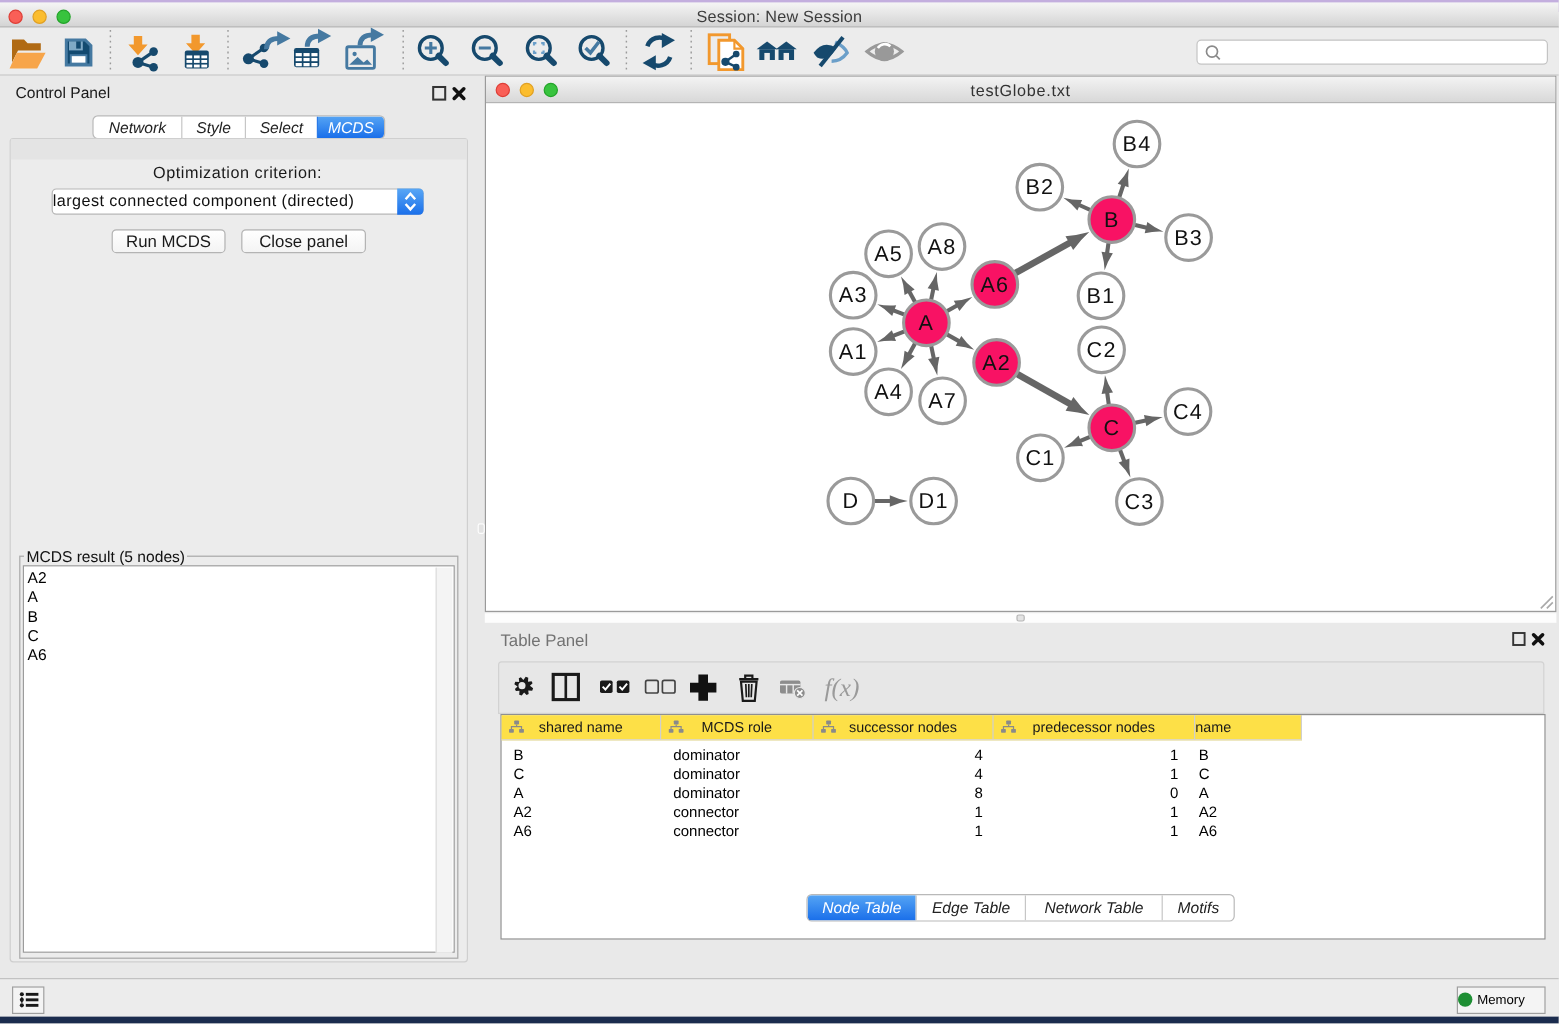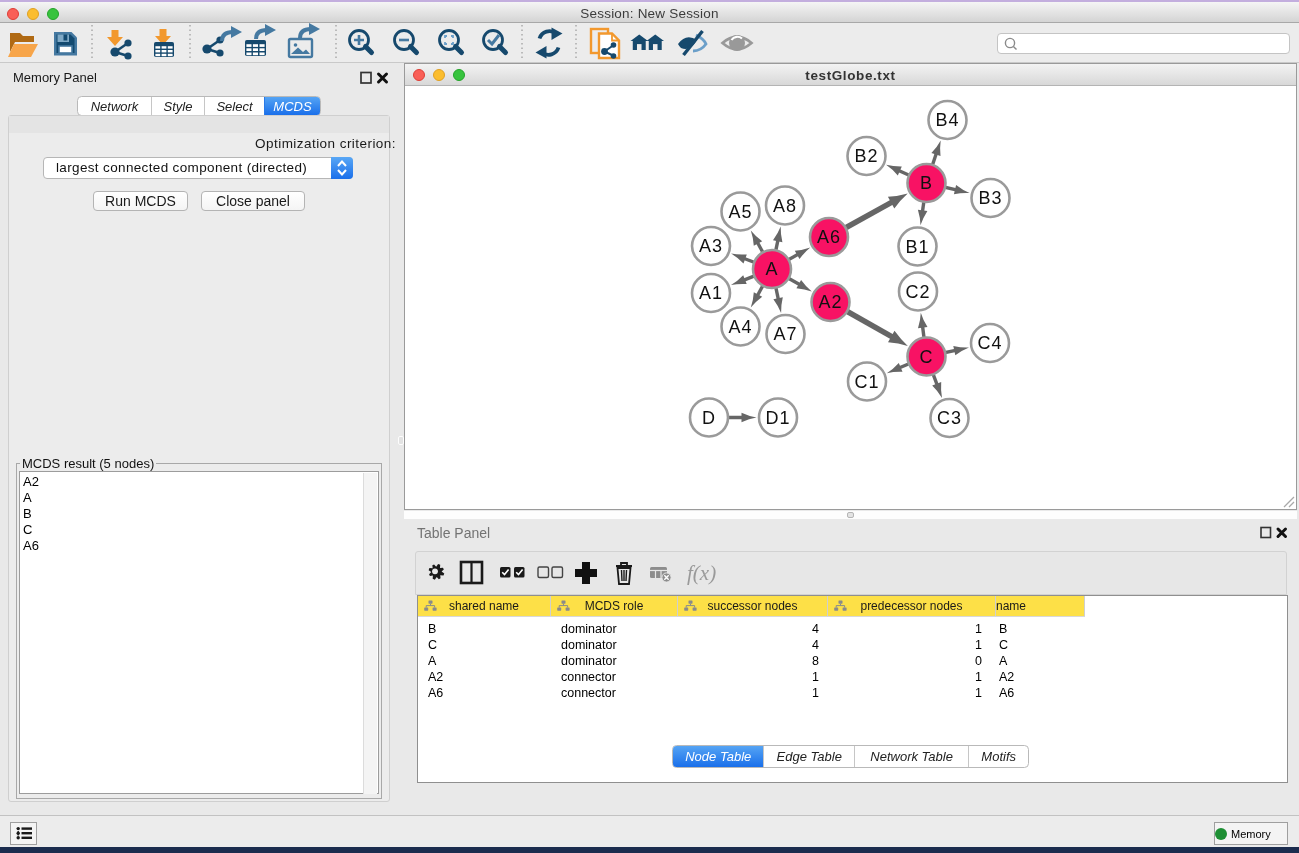--- a/index.html
+++ b/index.html
@@ -1,20 +1,20 @@
 <!DOCTYPE html>
 <html><head><meta charset="utf-8"><style>
 * { margin:0; padding:0; box-sizing:border-box; }
 html,body { width:1299px; height:853px; overflow:hidden; }
 body { font-family:"Liberation Sans", sans-serif; background:#e9e9e9; position:relative; }
 .abs { position:absolute; }
 .titlebar { left:0; top:2px; width:1299px; height:21px;
   background:linear-gradient(#f5f5f5,#d4d4d4); border-bottom:1px solid #a8a8a8; }
 .tl { position:absolute; width:12px; height:12px; border-radius:50%; top:6px; }
-.win-titlebar { background:linear-gradient(#f3f3f3,#d8d8d8); border-bottom:1px solid #b4b4b4;font-weight:bold; }
+.win-titlebar { background:linear-gradient(#f3f3f3,#d8d8d8); border-bottom:1px solid #b4b4b4; }
 .seg { position:absolute; display:flex; background:#ffffff; border:1px solid #b9b9b9;
   border-radius:4.5px; overflow:hidden;font-style:italic; }
 .seg > div { text-align:center; border-left:1px solid #c6c6c6; color:#222;
   white-space:nowrap; }
 .seg > div:first-child { border-left:none; }
 .seg > div.sel { background:linear-gradient(#55a4f4,#1a6fea); color:#fff; border-left-color:#2a7ae8; }
 .btn { position:absolute; background:linear-gradient(#ffffff,#f4f4f4); border:1px solid #b4b4b4;
   border-radius:4px; text-align:center; font-size:14px; color:#1a1a1a; }
 </style></head>
 <body>
@@ -129,35 +129,35 @@
     <circle cx="737" cy="43" r="8" fill="#999999"></circle>
     <path d="M731.5 40 A 7 7 0 0 1 742 38.5" fill="none" stroke="#ffffff" stroke-width="2.2"></path>
   </svg>
 <div class="abs" style="left:997px;top:33px;width:293px;height:21px;background:#fff;border:1px solid #c4c4c4;border-radius:4px">
   <svg width="16" height="16" style="position:absolute;left:5px;top:2px">
       <circle cx="7" cy="7" r="4.6" fill="none" stroke="#8a8a8a" stroke-width="1.4"></circle>
       <line x1="10.4" y1="10.4" x2="13.5" y2="13.5" stroke="#8a8a8a" stroke-width="1.4"></line>
     </svg>
 </div>
 
-<div class="abs" style="left:13px;top:70px;font-size:13px;color:#1a1a1a">Memory Panel</div>
+<div class="abs" style="left:13px;top:70px;font-size:13px;color:#1a1a1a">Control Panel</div>
 <svg class="abs" style="left:360px;top:71px" width="30" height="14">
   <rect x="1" y="1.5" width="10" height="10.5" fill="none" stroke="#333" stroke-width="1.7"></rect>
   <path d="M18.5 3 L26.5 11 M26.5 3 L18.5 11" stroke="#111" stroke-width="3" stroke-linecap="round"></path>
 </svg>
 <div class="seg" style="left:77px;top:96px;width:244px;height:20px;font-size:13px;line-height:19px">
   <div style="width:73px">Network</div>
     <div style="width:53px">Style</div>
   <div style="width:60px">Select</div>
     <div class="sel" style="width:56px">MCDS</div>
 </div>
 <div class="abs" style="left:8px;top:115px;width:382px;height:687px;background:#ececec;border:1px solid #cfcfcf;border-radius:3px"></div>
 <div class="abs" style="left:9px;top:116px;width:380px;height:17px;background:#e4e4e4"></div>
-<div class="abs" style="left:0;top:136px;width:396px;text-align:right;font-size:13.5px;letter-spacing:0.45px;color:#1a1a1a">Optimization criterion:</div>
-<div class="abs" style="left:43px;top:157px;width:310px;height:22px;background:#fff;border:1px solid #b6b6b6;border-radius:4px;font-size:13.5px;letter-spacing:0.35px;color:#111;line-height:20px;padding-left:12px">largest connected component (directed)
+<div class="abs" style="left:0;top:136px;width:396px;text-align:center;font-size:13.5px;letter-spacing:0.45px;color:#1a1a1a">Optimization criterion:</div>
+<div class="abs" style="left:43px;top:157px;width:310px;height:22px;background:#fff;border:1px solid #b6b6b6;border-radius:4px;font-size:13.5px;letter-spacing:0.35px;color:#111;line-height:20px;">largest connected component (directed)
   <div style="position:absolute;right:-1px;top:-1px;width:22px;height:22px;background:linear-gradient(#59a7f5,#1a6fea);border-radius:0 4px 4px 0">
   <svg width="22" height="22">
         <path d="M7 9 L11 4.5 L15 9" fill="none" stroke="#fff" stroke-width="2"></path>
         <path d="M7 13 L11 17.5 L15 13" fill="none" stroke="#fff" stroke-width="2"></path>
       </svg>
   </div>
 </div>
 <div class="btn" style="left:93px;top:191px;width:95px;height:20px;line-height:19px;font-size:14px">Run MCDS</div>
 <div class="btn" style="left:201px;top:191px;width:104px;height:20px;line-height:19px;font-size:14px">Close panel</div>
 

